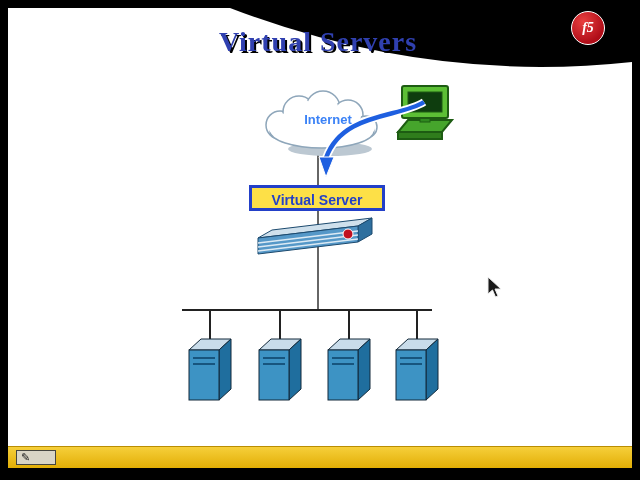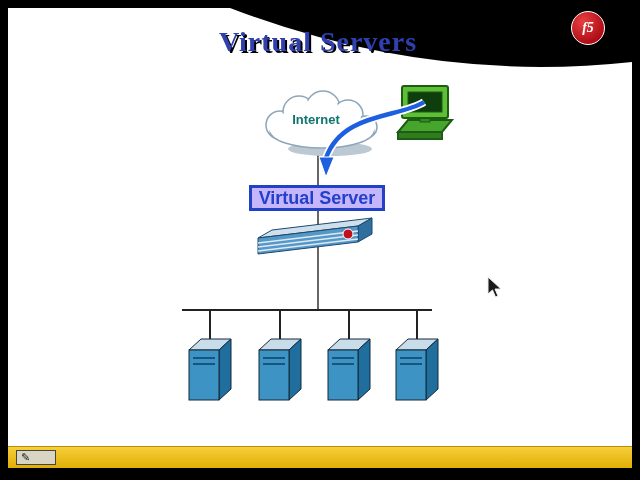--- a/index.html
+++ b/index.html
@@ -8,25 +8,25 @@
   .slide{position:absolute;left:8px;top:8px;width:624px;height:460px;background:#ffffff;}
   .diagram-svg{position:absolute;left:0;top:0;z-index:1;}
   .slide-title{position:absolute;left:80px;top:18px;width:460px;text-align:center;
                font-family:"Liberation Serif",serif;font-weight:bold;font-size:28px;
                color:#3040b0;text-shadow:2px 2px 0 #000;z-index:3;letter-spacing:1px;}
   .f5-logo{position:absolute;left:563px;top:3px;width:34px;height:34px;border-radius:50%;
            background:radial-gradient(circle at 35% 30%, #e84040, #b00d18 70%);
            color:#fff;display:flex;align-items:center;justify-content:center;
            font-family:"Liberation Serif",serif;font-style:italic;font-weight:bold;
            font-size:14px;z-index:4;border:1px solid #fff;box-sizing:border-box;}
-  .internet-label{position:absolute;left:248px;top:104px;width:120px;text-align:center;
-                  font-weight:bold;font-size:13px;color:#0f766e;z-index:2;}
+  .internet-label{position:absolute;left:260px;top:104px;width:120px;text-align:center;
+                  font-weight:bold;font-size:13px;color:#3b82f6;z-index:2;}
   .vs-box{position:absolute;left:241px;top:177px;width:130px;height:20px;
-          border:3px solid #2340c8;background:#c4b5fd;color:#2340c8;font-weight:bold;
-          font-size:18px;display:flex;align-items:flex-start;justify-content:center;z-index:2;}
+          border:3px solid #2340c8;background:#fde047;color:#2340c8;font-weight:bold;
+          font-size:14px;display:flex;align-items:flex-end;justify-content:center;z-index:2;}
   .statusbar{position:absolute;left:0;bottom:0;width:624px;height:22px;z-index:5;
              background:linear-gradient(#f6cf3a,#e2ae06);border-top:1px solid #b98d02;
              box-sizing:border-box;}
   .pencil-button{position:absolute;left:8px;top:3px;width:40px;height:15px;
                  background:#d9d5c5;border:1px solid #44453f;box-sizing:border-box;
                  display:flex;align-items:center;justify-content:flex-start;
                  padding-left:4px;font-size:11px;line-height:11px;color:#222;cursor:pointer;}
 </style>
 </head>
 <body>

